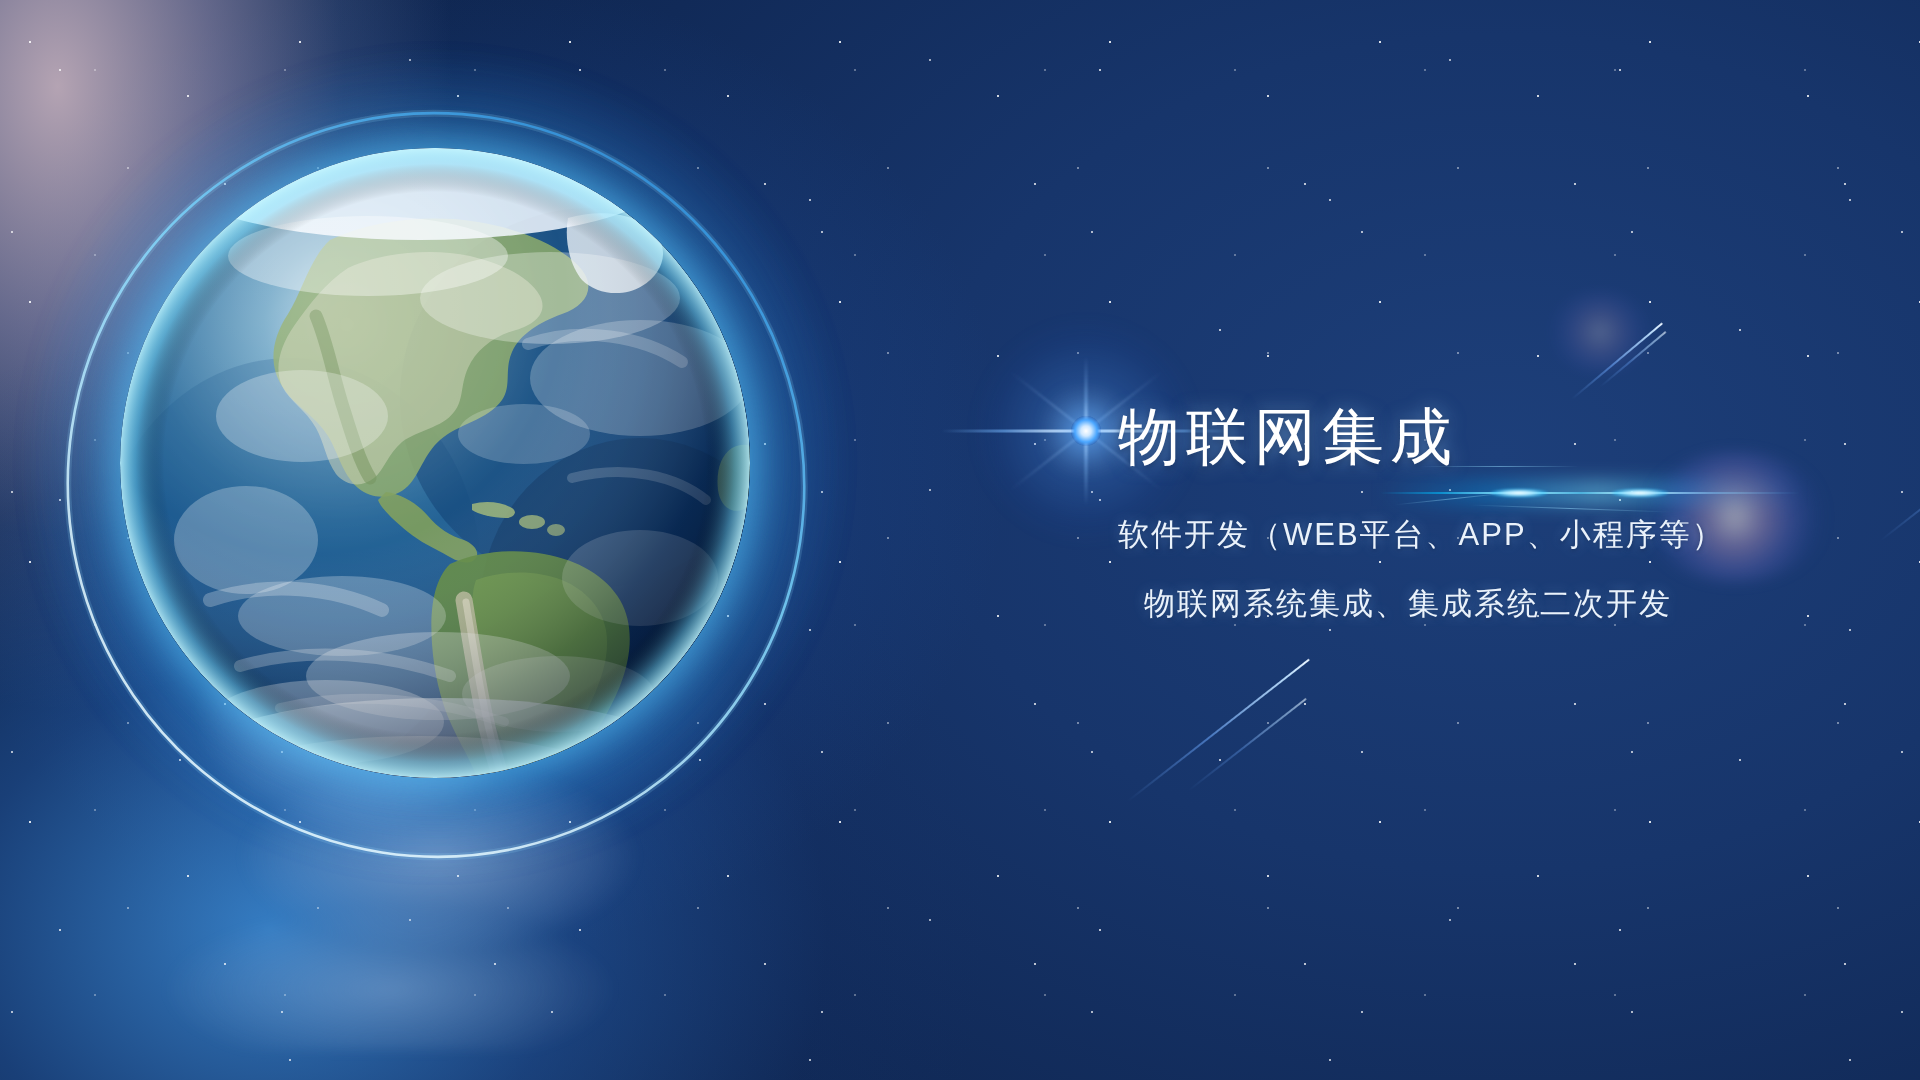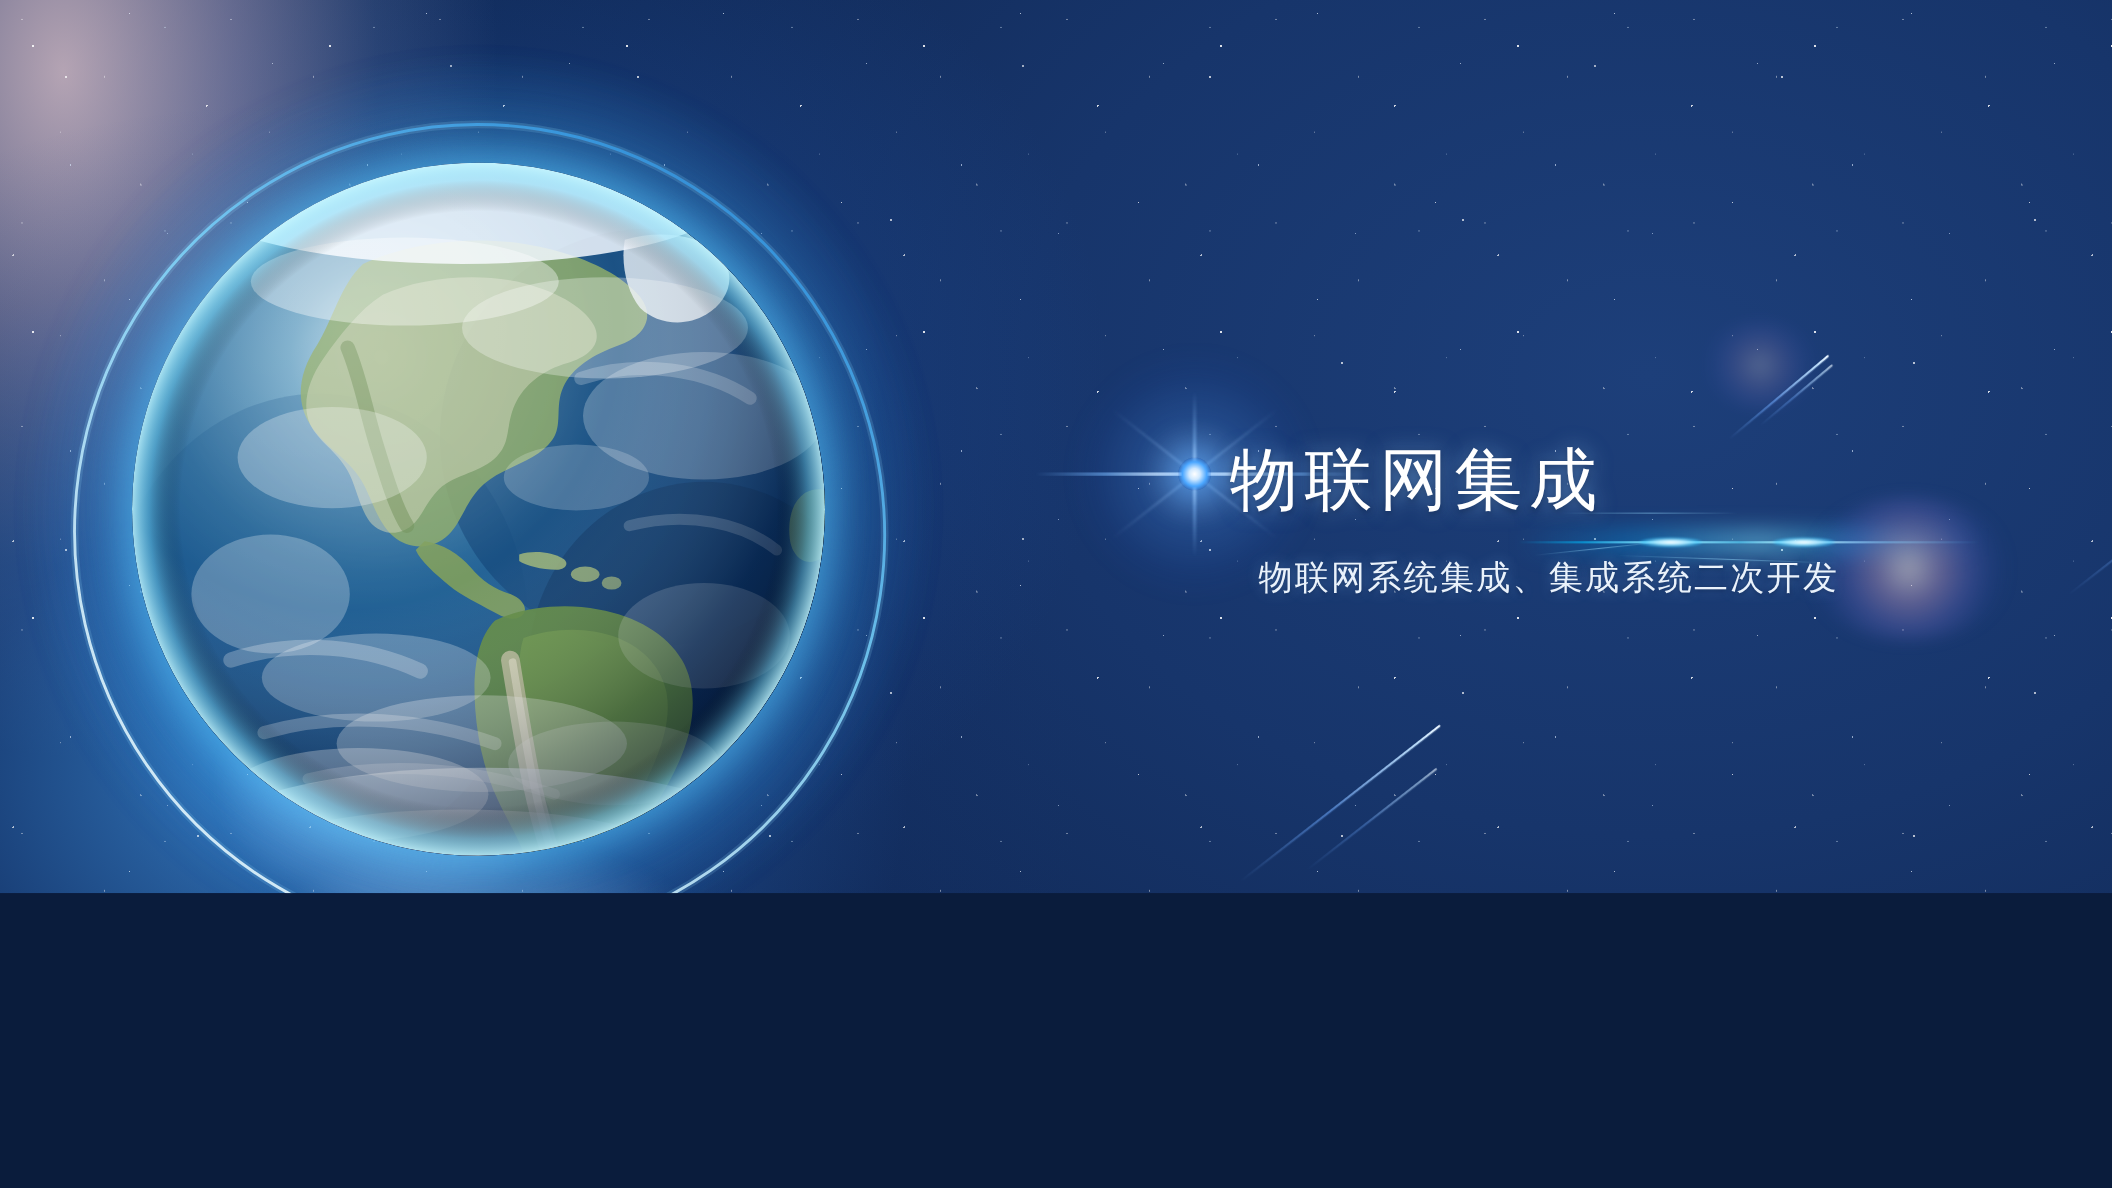--- a/index.html
+++ b/index.html
@@ -1,20 +1,20 @@
 <!DOCTYPE html>
 <html><head>
 <meta charset="utf-8">
 <style>
   html,body{margin:0;padding:0;background:#0a1c3c;}
   *{box-sizing:border-box;}
 
   .stage{
     position:relative;
-    width:1920px;height:812px;
+    width:1920px;height:1080px;
     overflow:hidden;
     font-family:"Liberation Sans","DejaVu Sans",sans-serif;
     background:
       radial-gradient(ellipse 900px 760px at 14% 86%, rgba(60,140,215,0.85) 0%, rgba(40,100,180,0.45) 34%, rgba(20,55,120,0.10) 62%, rgba(0,0,0,0) 80%),
       radial-gradient(ellipse 520px 820px at 3% 8%, rgba(222,196,206,0.80) 0%, rgba(180,168,200,0.52) 30%, rgba(120,140,190,0.22) 55%, rgba(0,0,0,0) 76%),
       radial-gradient(ellipse 760px 680px at 24% 43%, rgba(70,150,215,0.55) 0%, rgba(30,80,160,0.22) 45%, rgba(0,0,0,0) 72%),
       radial-gradient(ellipse 1500px 1100px at 78% 42%, #1d3f7a 0%, #17356b 38%, #112a58 68%, #0d2146 100%),
       linear-gradient(135deg,#12305f 0%,#13325f 40%,#0e2449 100%);
   }
 
@@ -363,16 +363,17 @@
     </div>
   <div class="shooting" style="left:1188px;top:790px;width:150px;transform:rotate(-38deg);opacity:.6;">
       <i></i>
     </div>
   <div class="shooting" style="left:1880px;top:540px;width:120px;transform:rotate(-38deg);opacity:.5;">
       <i></i>
     </div>
 
   <div class="copy">
     <h1 class="title">物联网集成</h1>
+    <p class="sub one">软件开发（WEB平台、APP、小程序等）</p>
     <p class="sub two">物联网系统集成、集成系统二次开发</p>
   </div>
 
 </div>
 
 </body></html>

